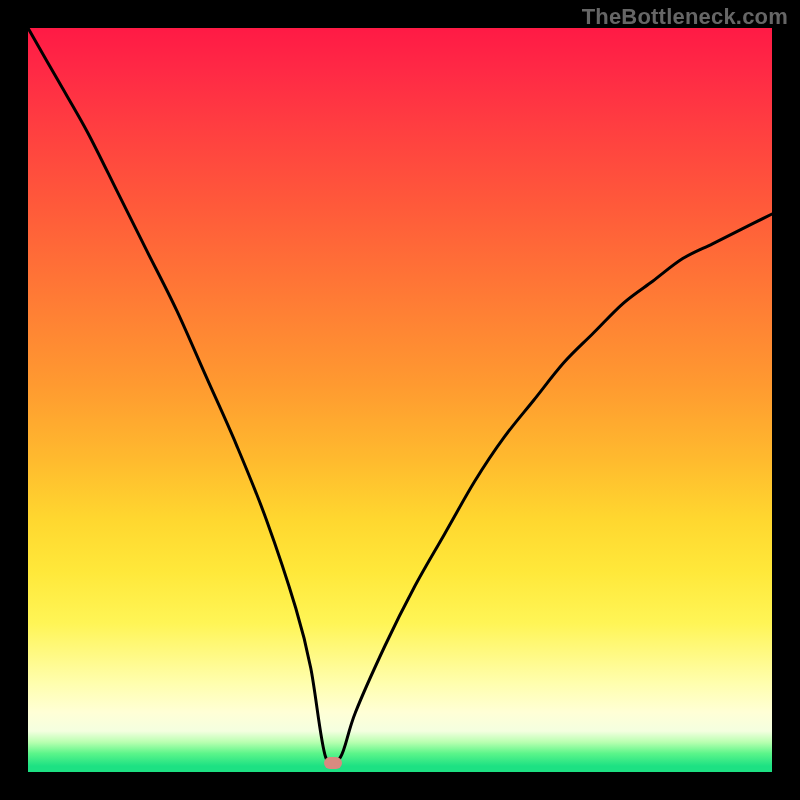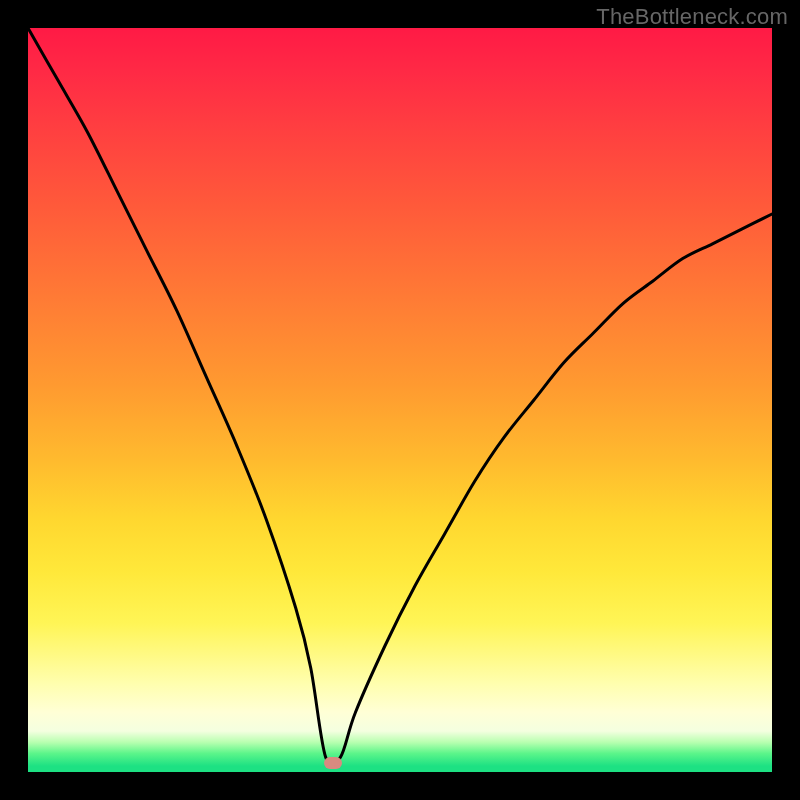--- a/index.html
+++ b/index.html
@@ -9,20 +9,21 @@
     height: 800px;
     background: #000;
     overflow: hidden;
     font-family: Arial, Helvetica, sans-serif;
   }
   .frame {
     position: relative;
     width: 800px;
     height: 800px;
     background: #000;
+    font-weight: bold;
   }
   .plot-area {
     position: absolute;
     left: 28px;
     top: 28px;
     width: 744px;
     height: 744px;
     
     background: linear-gradient(
       to bottom,

